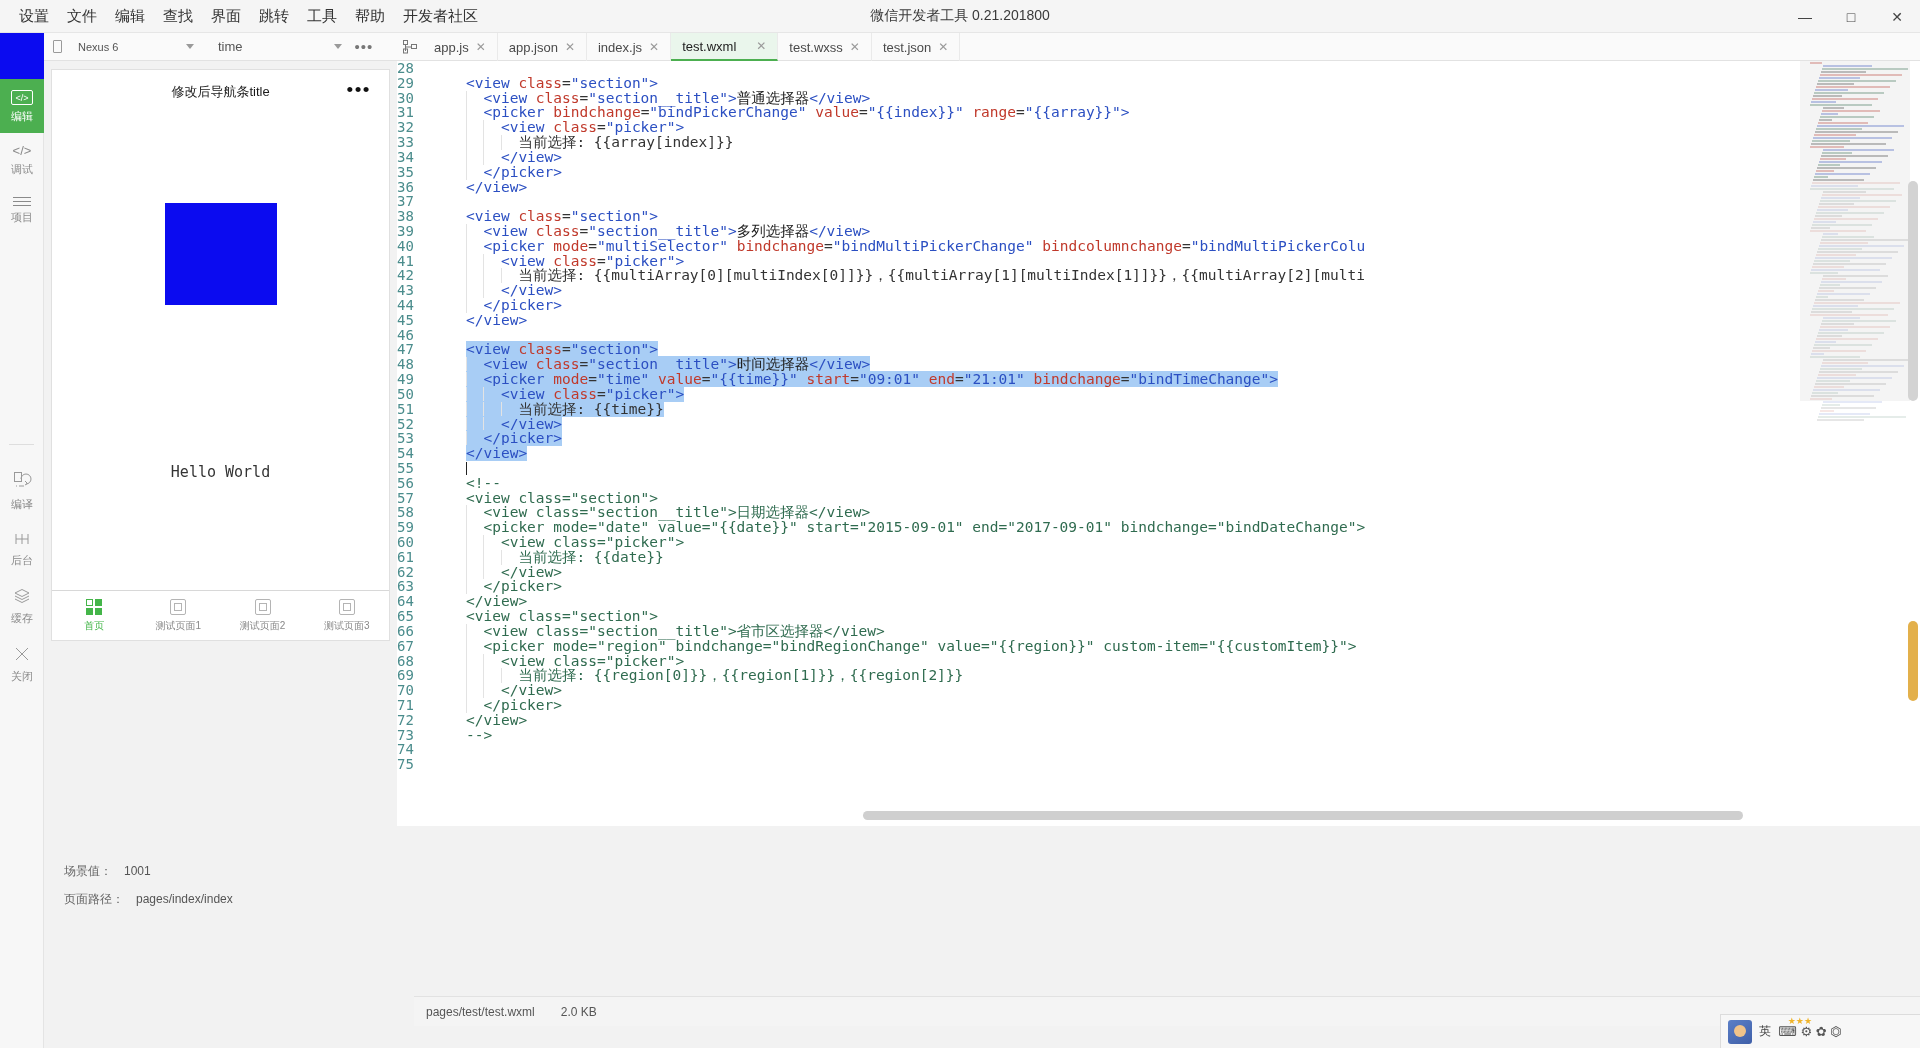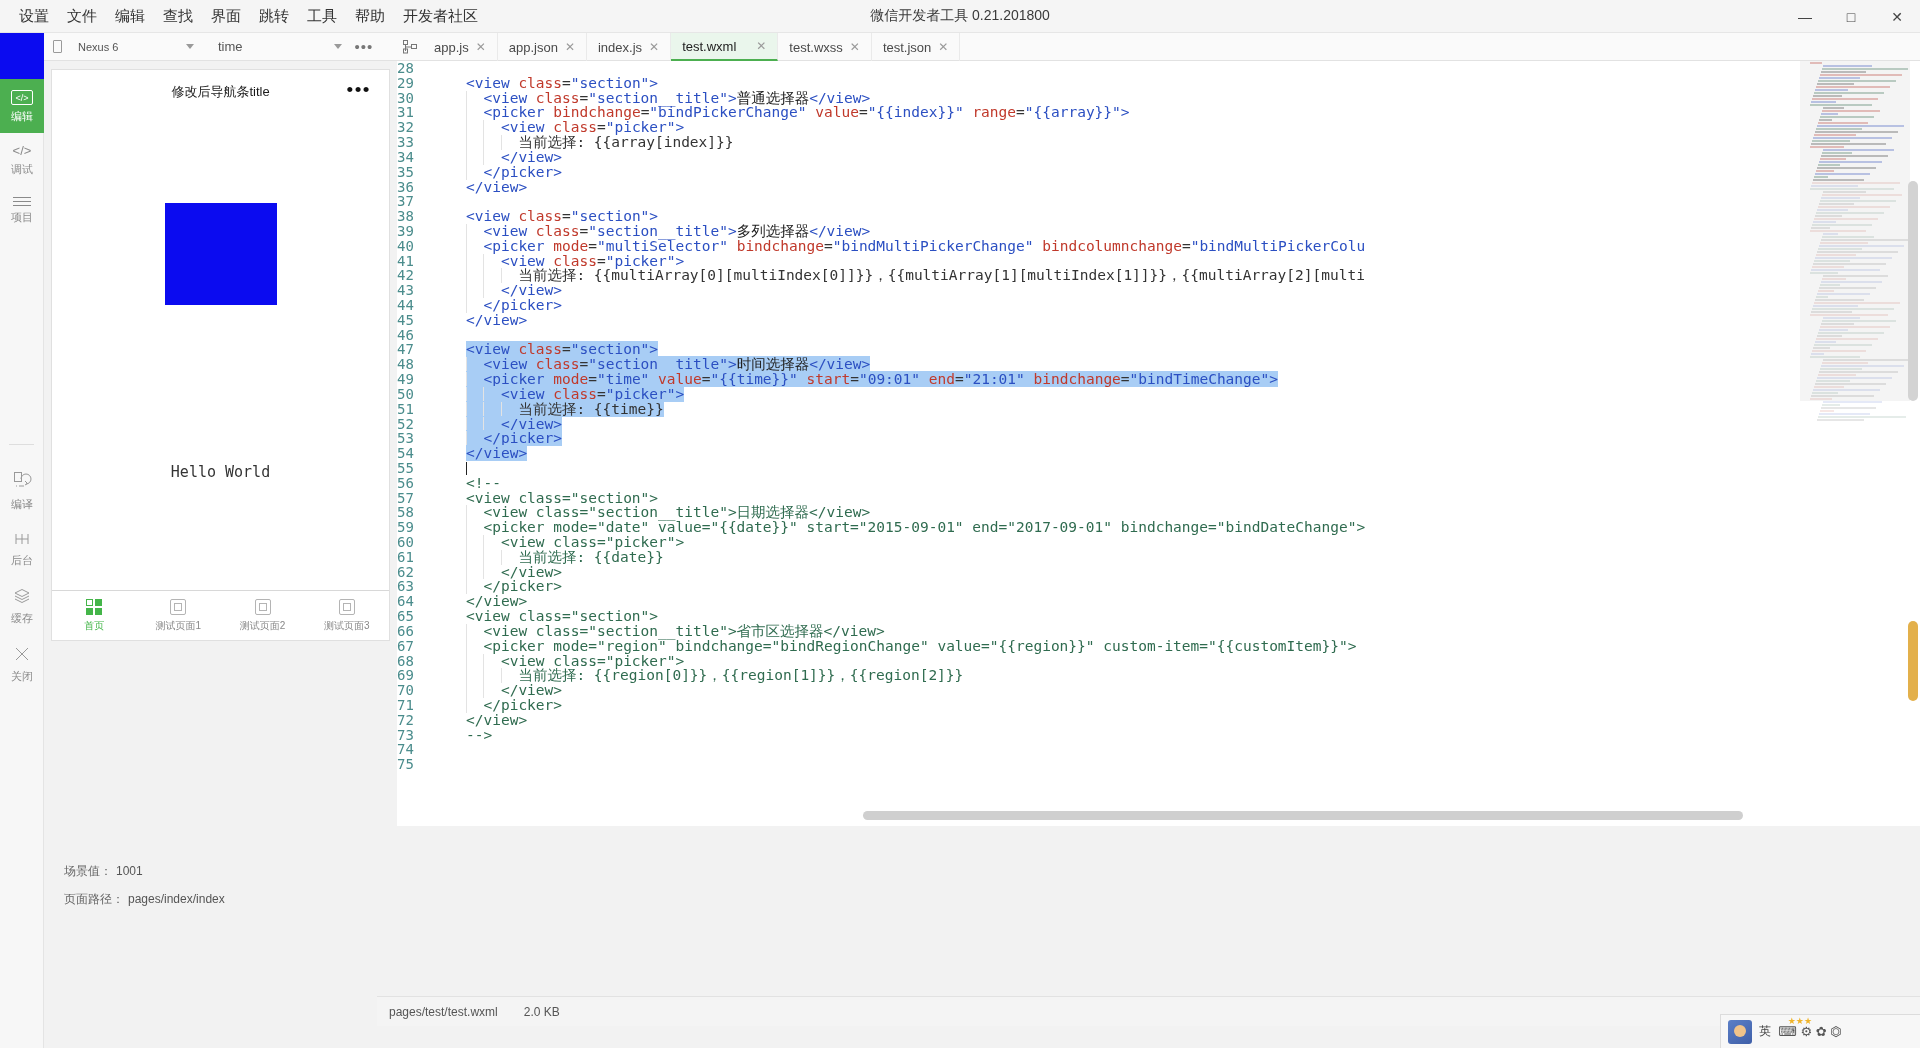--- a/index.html
+++ b/index.html
@@ -141,21 +141,21 @@
   .ti-grid { width: 16px; height: 16px; display: grid; grid-template-columns: 7px 7px; grid-template-rows: 7px 7px; gap: 2px; }
   .ti-grid i { display: block; background: #44b549; }
   .ti-grid i.hollow { background: transparent; border: 1.5px solid #44b549; }
   .ti-chip {
     width: 16px; height: 16px; border: 1px solid #b4b4b4; border-radius: 2px;
     display: flex; align-items: center; justify-content: center;
   }
   .ti-chip i { width: 8px; height: 8px; border: 1px solid #b4b4b4; display: block; }
 
   .sim-meta { position: absolute; left: 20px; top: 796px; font-size: 12px; color: #666; line-height: 28px; }
-  .sim-meta .row { display: flex; gap: 4px; }
+  .sim-meta .row { display: flex; gap: 12px; }
   .sim-meta .lbl { color: #666; }
   .sim-meta .val { color: #555; }
 
   
   .editor {
     position: absolute; left: 397px; top: 61px; right: 0; height: 765px;
     background: #ffffff; overflow: hidden;
   }
   .code {
     position: absolute; left: 0; top: 0; right: 0; bottom: 0;
@@ -203,21 +203,21 @@
     position: absolute; right: 2px; top: 560px; width: 10px; height: 80px;
     background: #e3b04b; border-radius: 5px;
   }
   .h-scroll {
     position: absolute; left: 466px; bottom: 6px; width: 880px; height: 9px;
     background: #cfcfcf; border-radius: 5px;
   }
 
   
   .statusbar {
-    position: absolute; left: 377px; bottom: 22px; right: 0; height: 30px;
+    position: absolute; left: 414px; bottom: 22px; right: 0; height: 30px;
     background: #f4f4f4; border-top: 1px solid #e2e2e2;
     display: flex; align-items: center; gap: 26px; padding-left: 12px;
     font-size: 12px; color: #555;
   }
 
   
   .ime {
     position: absolute; right: 0px; bottom: 0px; width: 200px; height: 34px;
     background: #f7f7f7; border: 1px solid #dcdcdc; border-right: none; border-bottom: none;
     display: flex; align-items: center; gap: 7px; padding: 0 7px;

